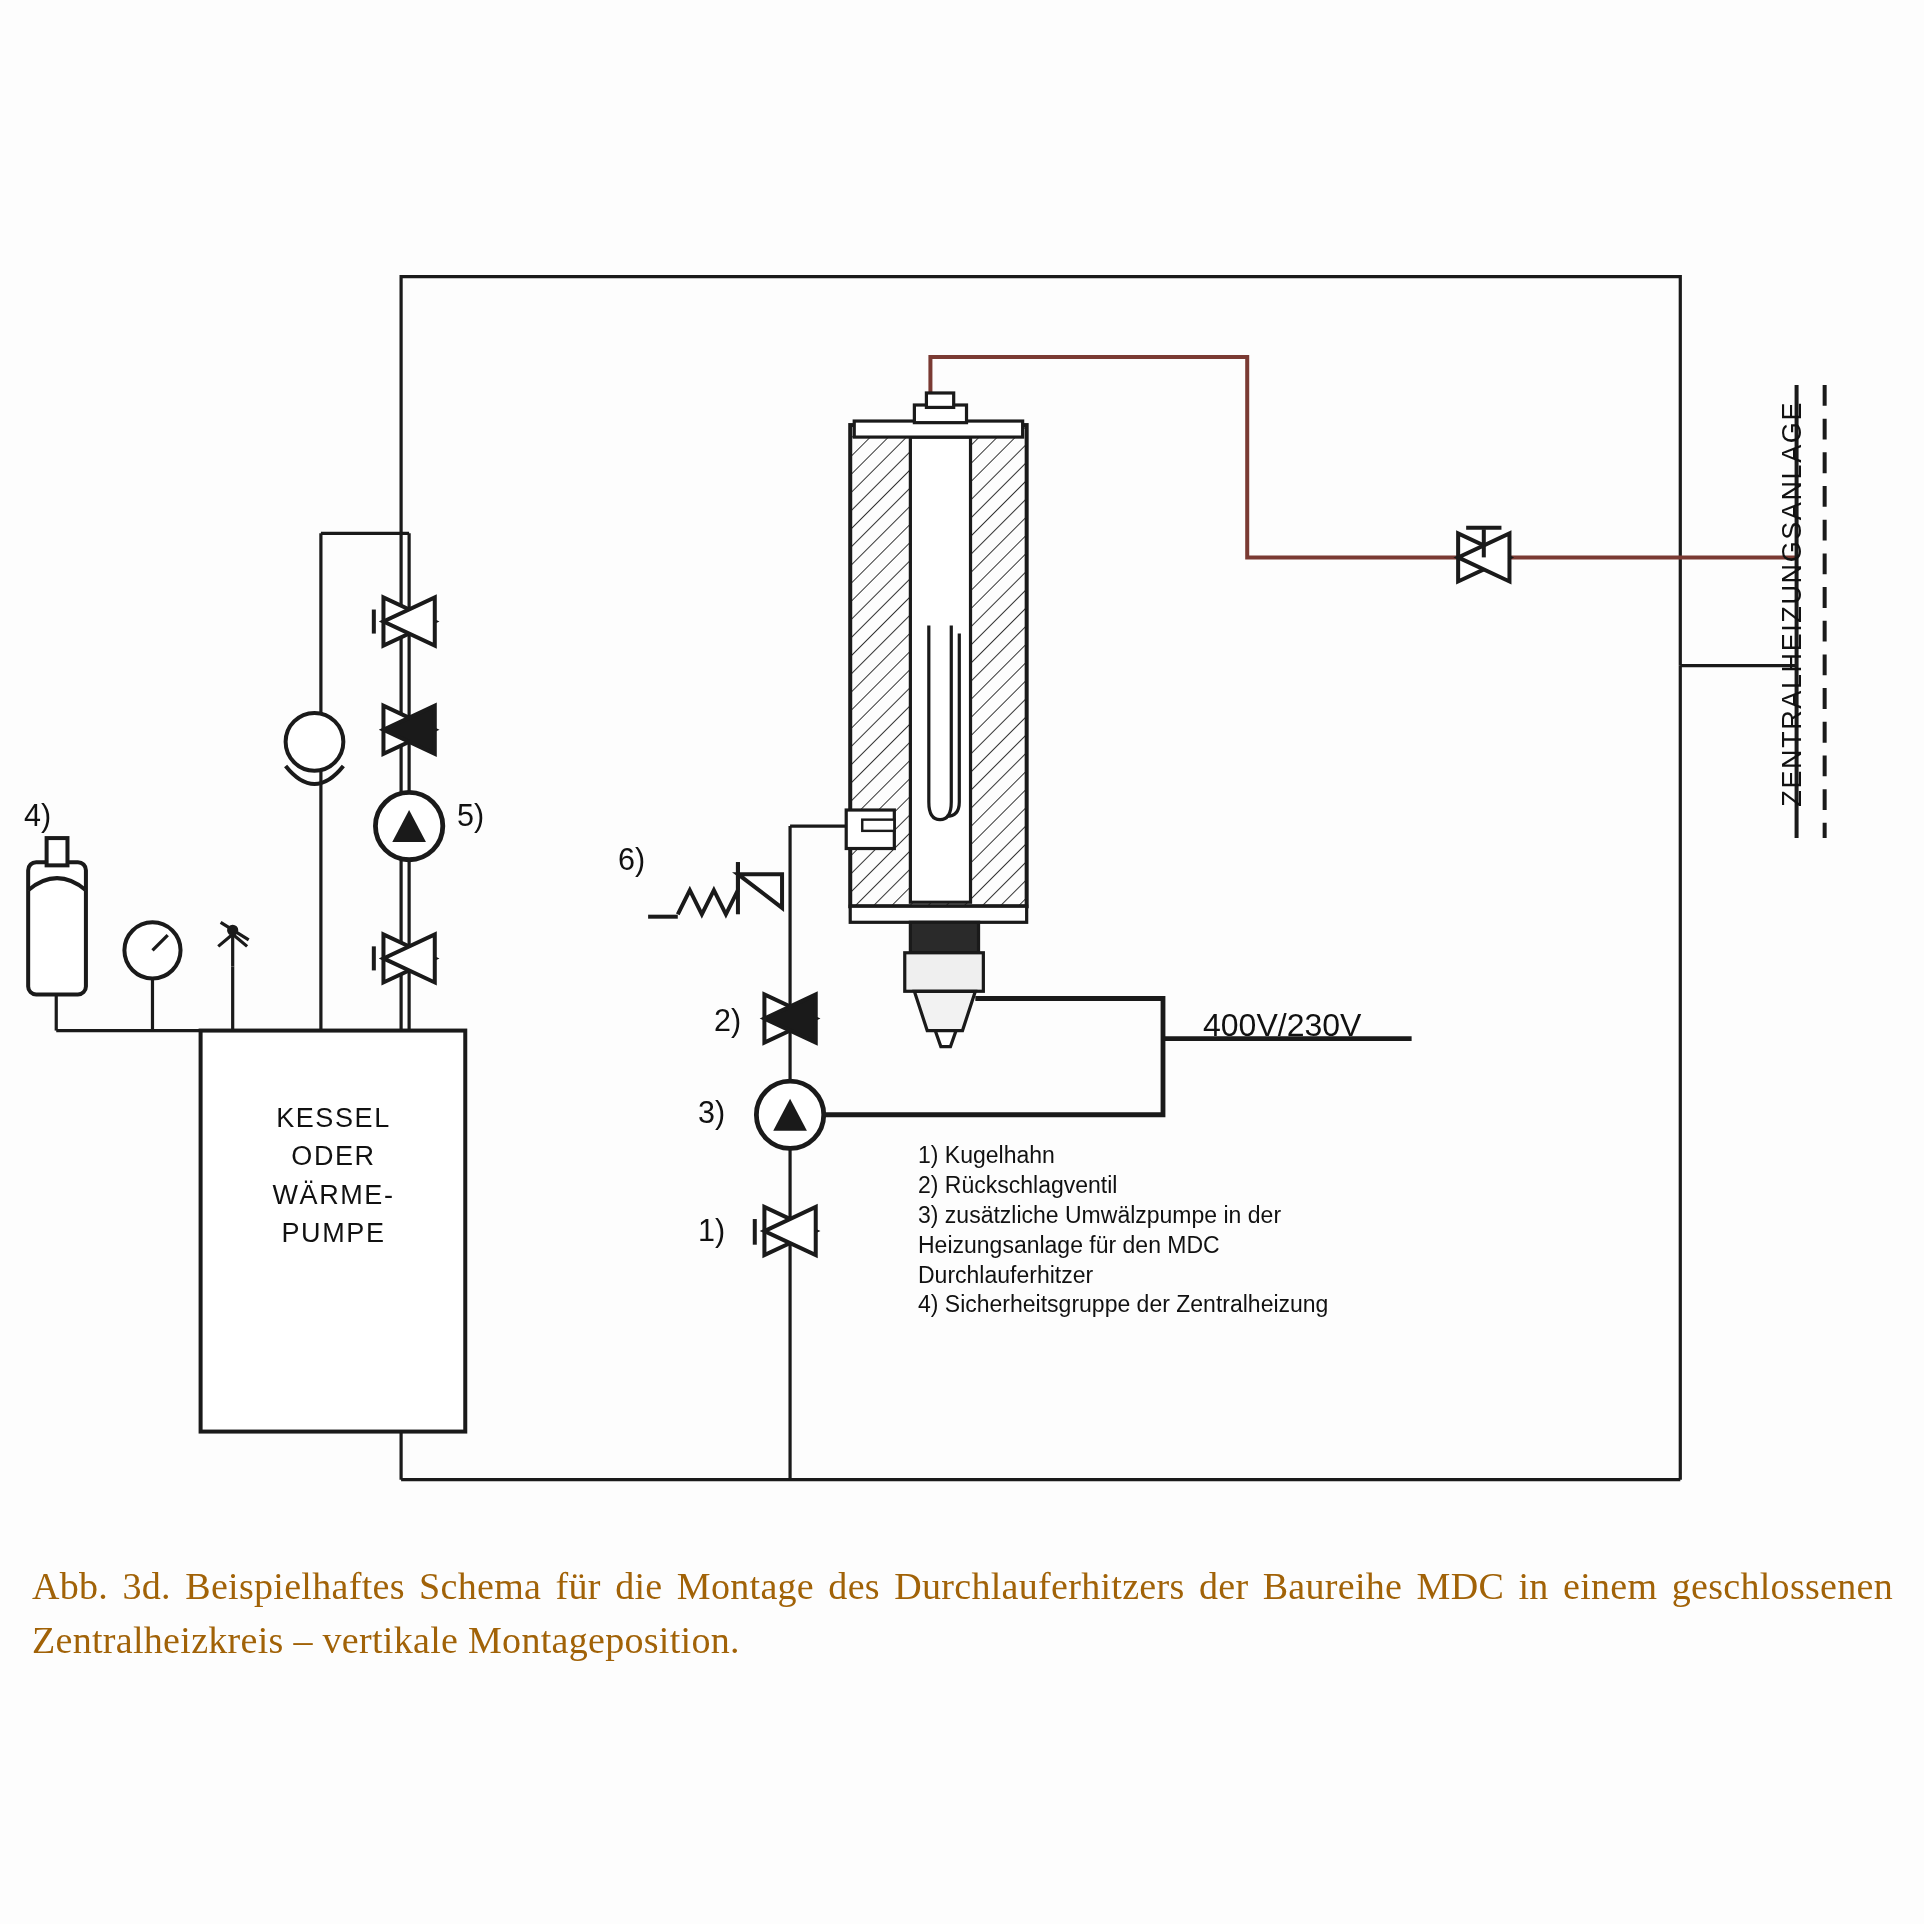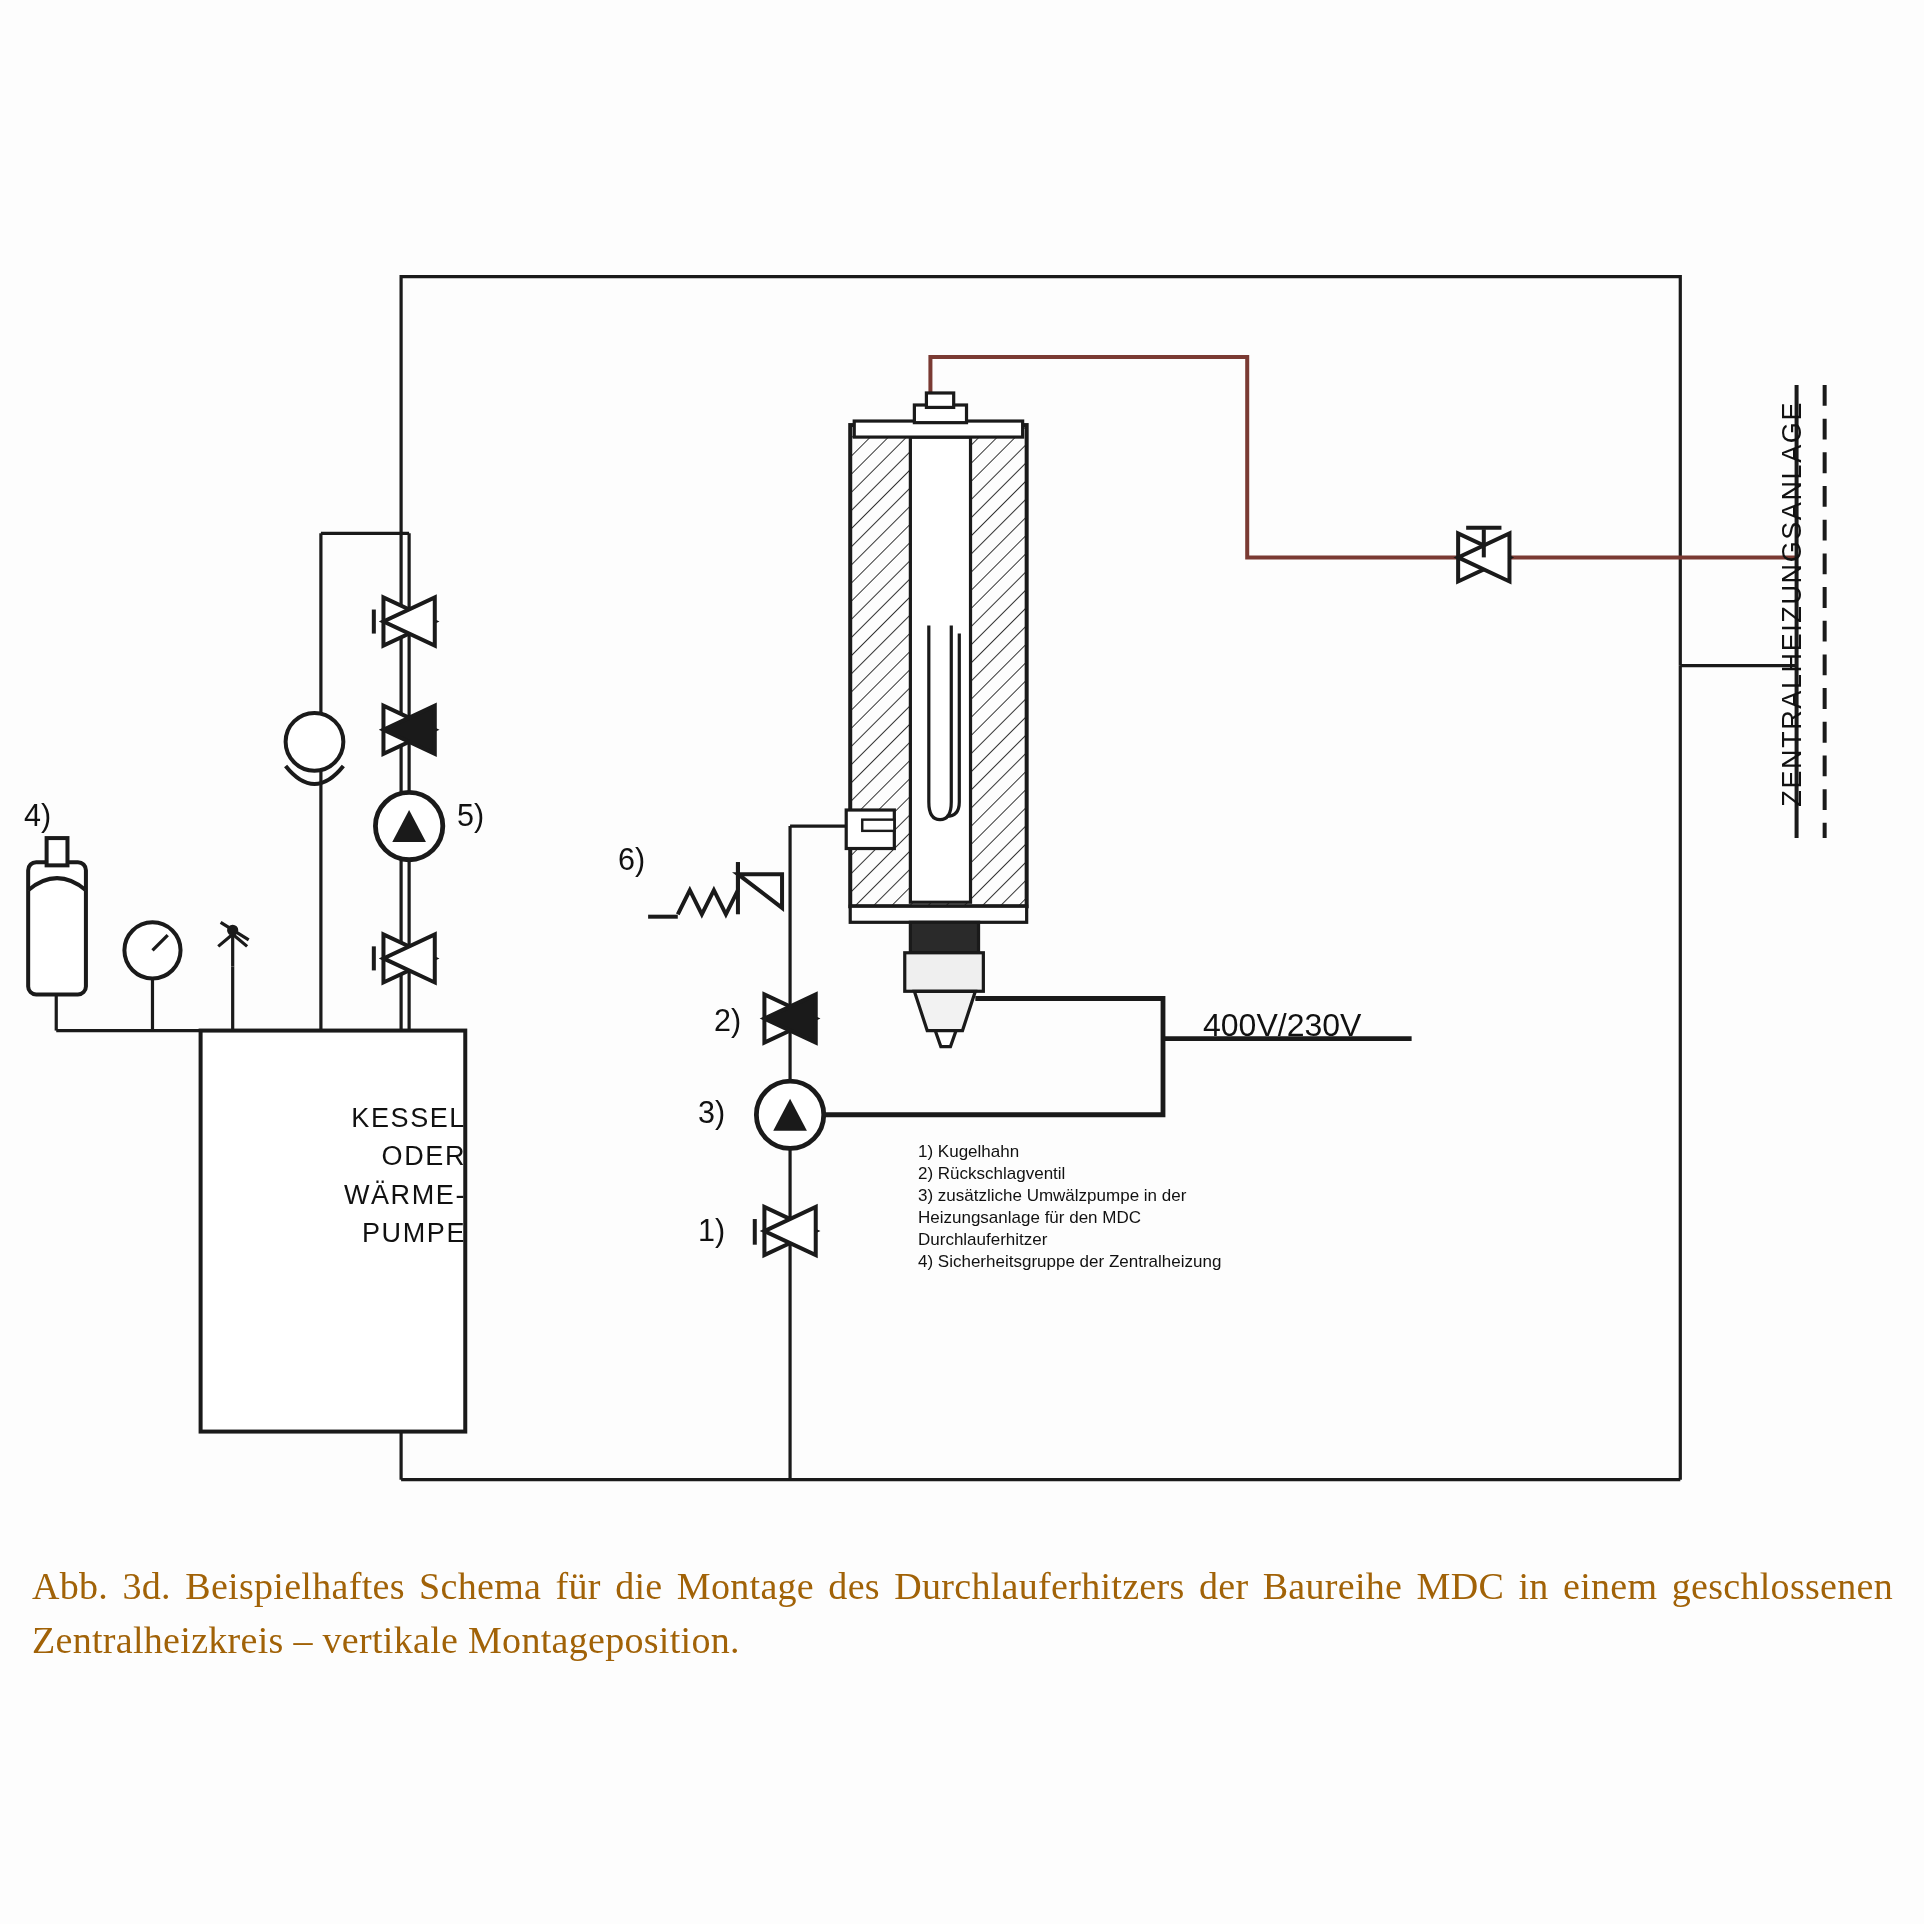--- a/index.html
+++ b/index.html
@@ -33,38 +33,38 @@
     color: #a16207;
     text-align: justify;
     letter-spacing: 0.3px;
   }
   .legend {
     position: absolute;
     left: 918px;
     top: 1141px;
     width: 658px;
     font-family: "Liberation Sans", sans-serif;
-    font-size: 17px;
+    font-size: 23px;
     line-height: 1.30;
     color: #111;
   }
   .legend div { white-space: pre-wrap; }
   .lbl {
     position: absolute;
     font-family: "Liberation Sans", sans-serif;
     color: #111;
   }
   .lbl-num { font-size: 30.5px; }
   .lbl-voltage { font-size: 32px; }
   .boiler-text {
     position: absolute;
     left: 201px;
     top: 1099px;
     width: 265px;
-    text-align: right;
+    text-align: center;
     font-size: 27px;
     line-height: 1.42;
     letter-spacing: 1.6px;
     color: #111;
   }
   .vert-label {
     position: absolute;
     left: 1777px;
     top: 401px;
     font-size: 27px;

